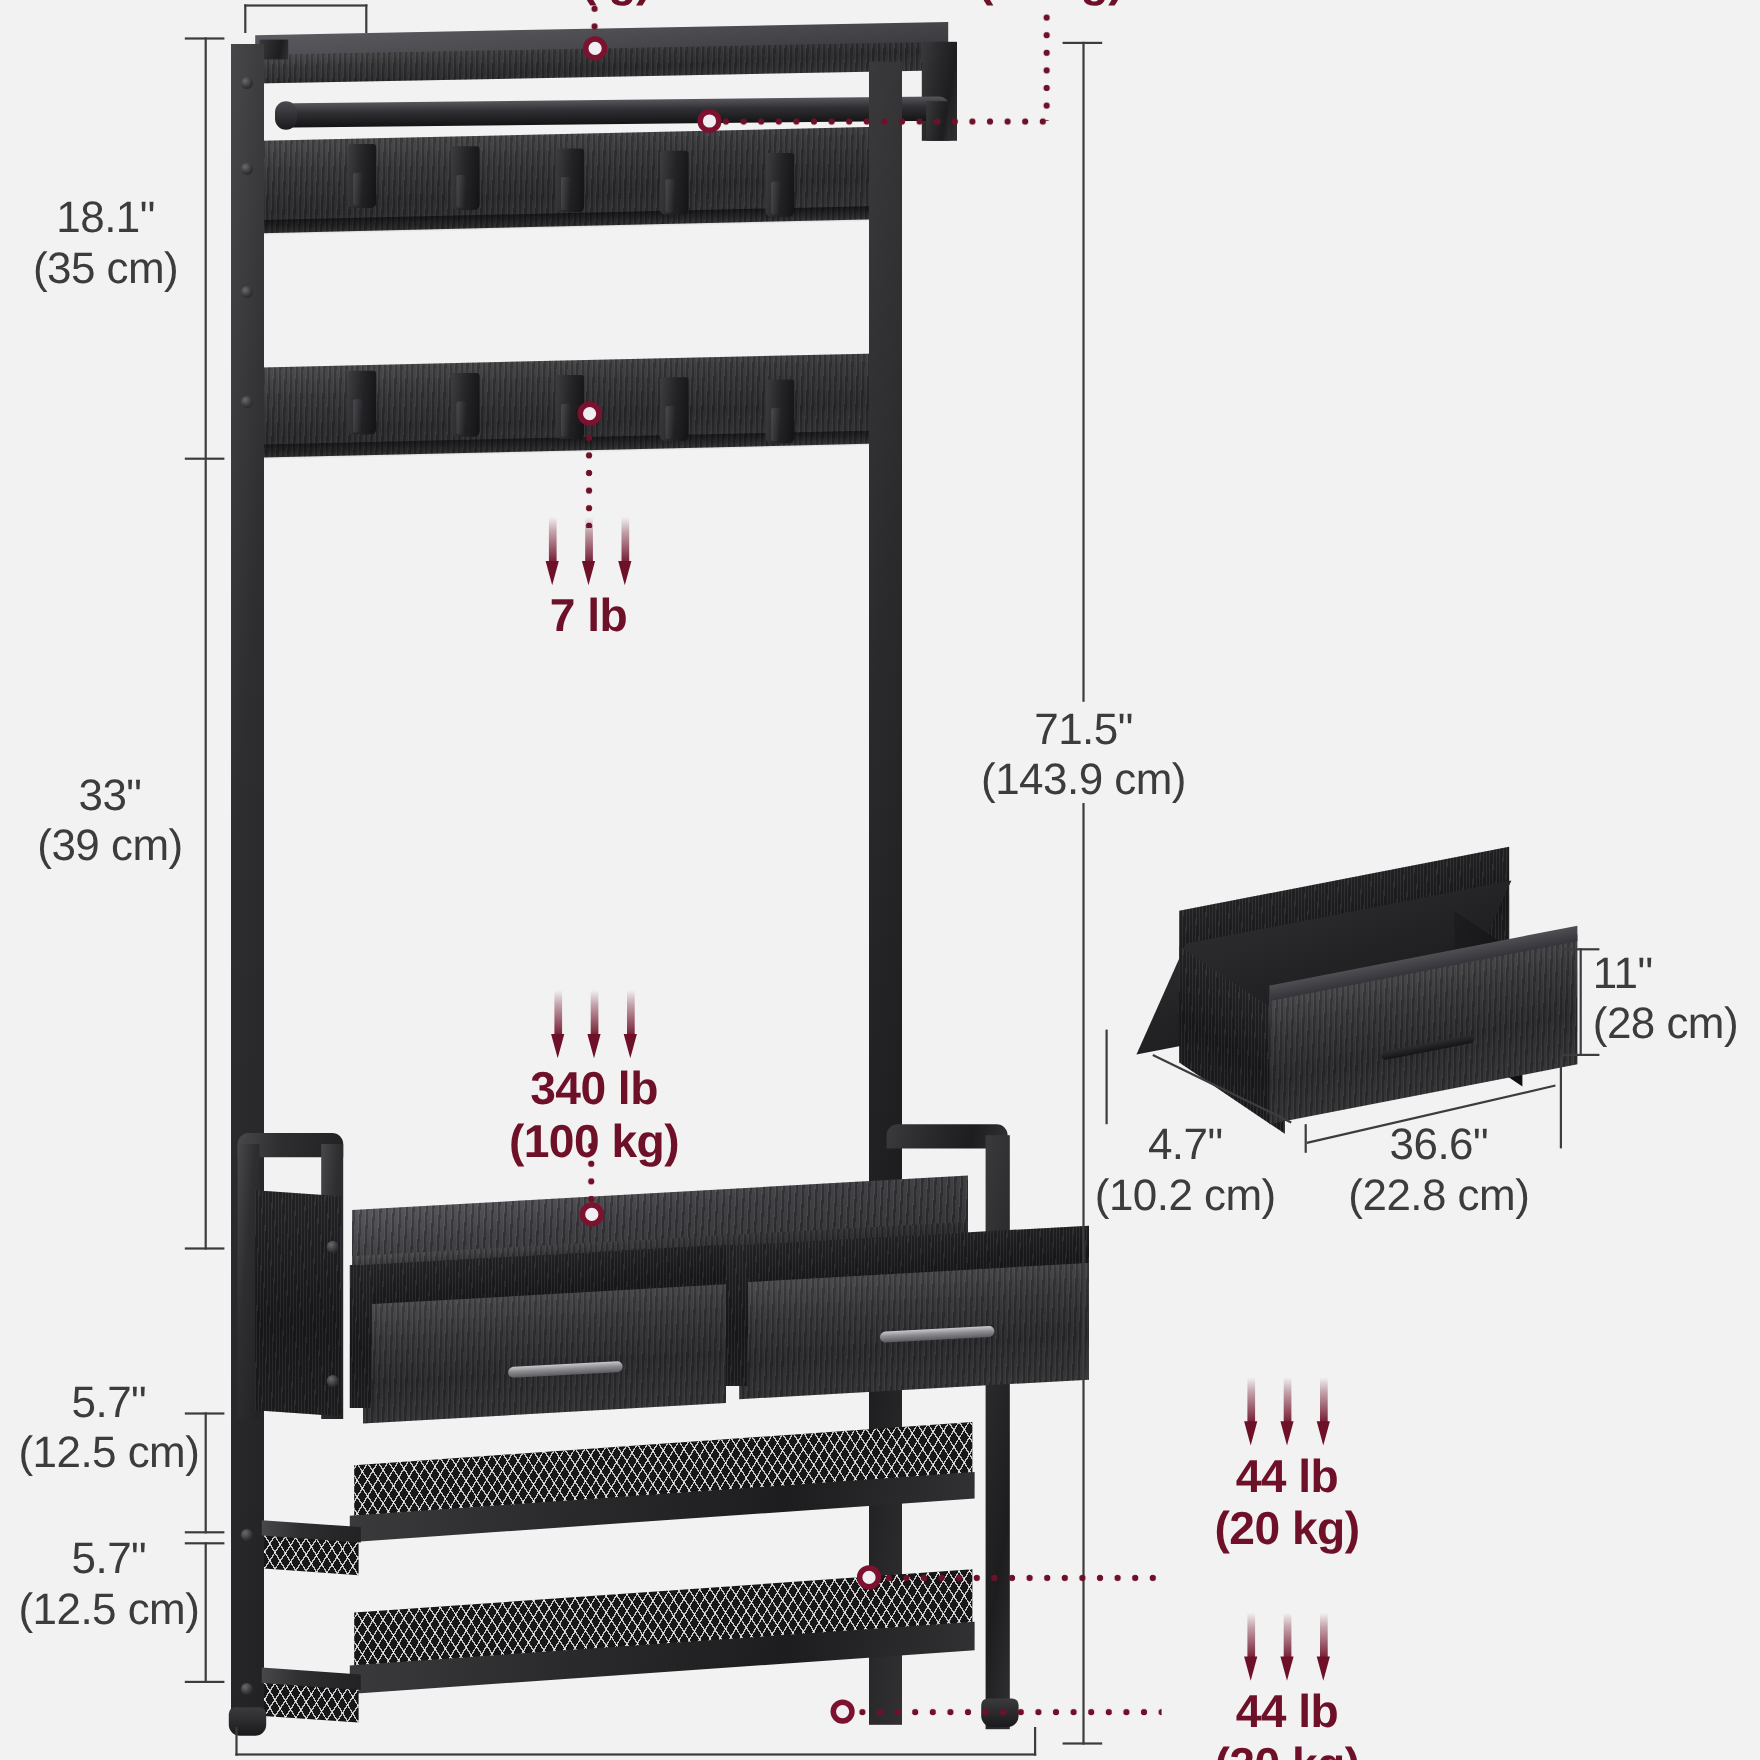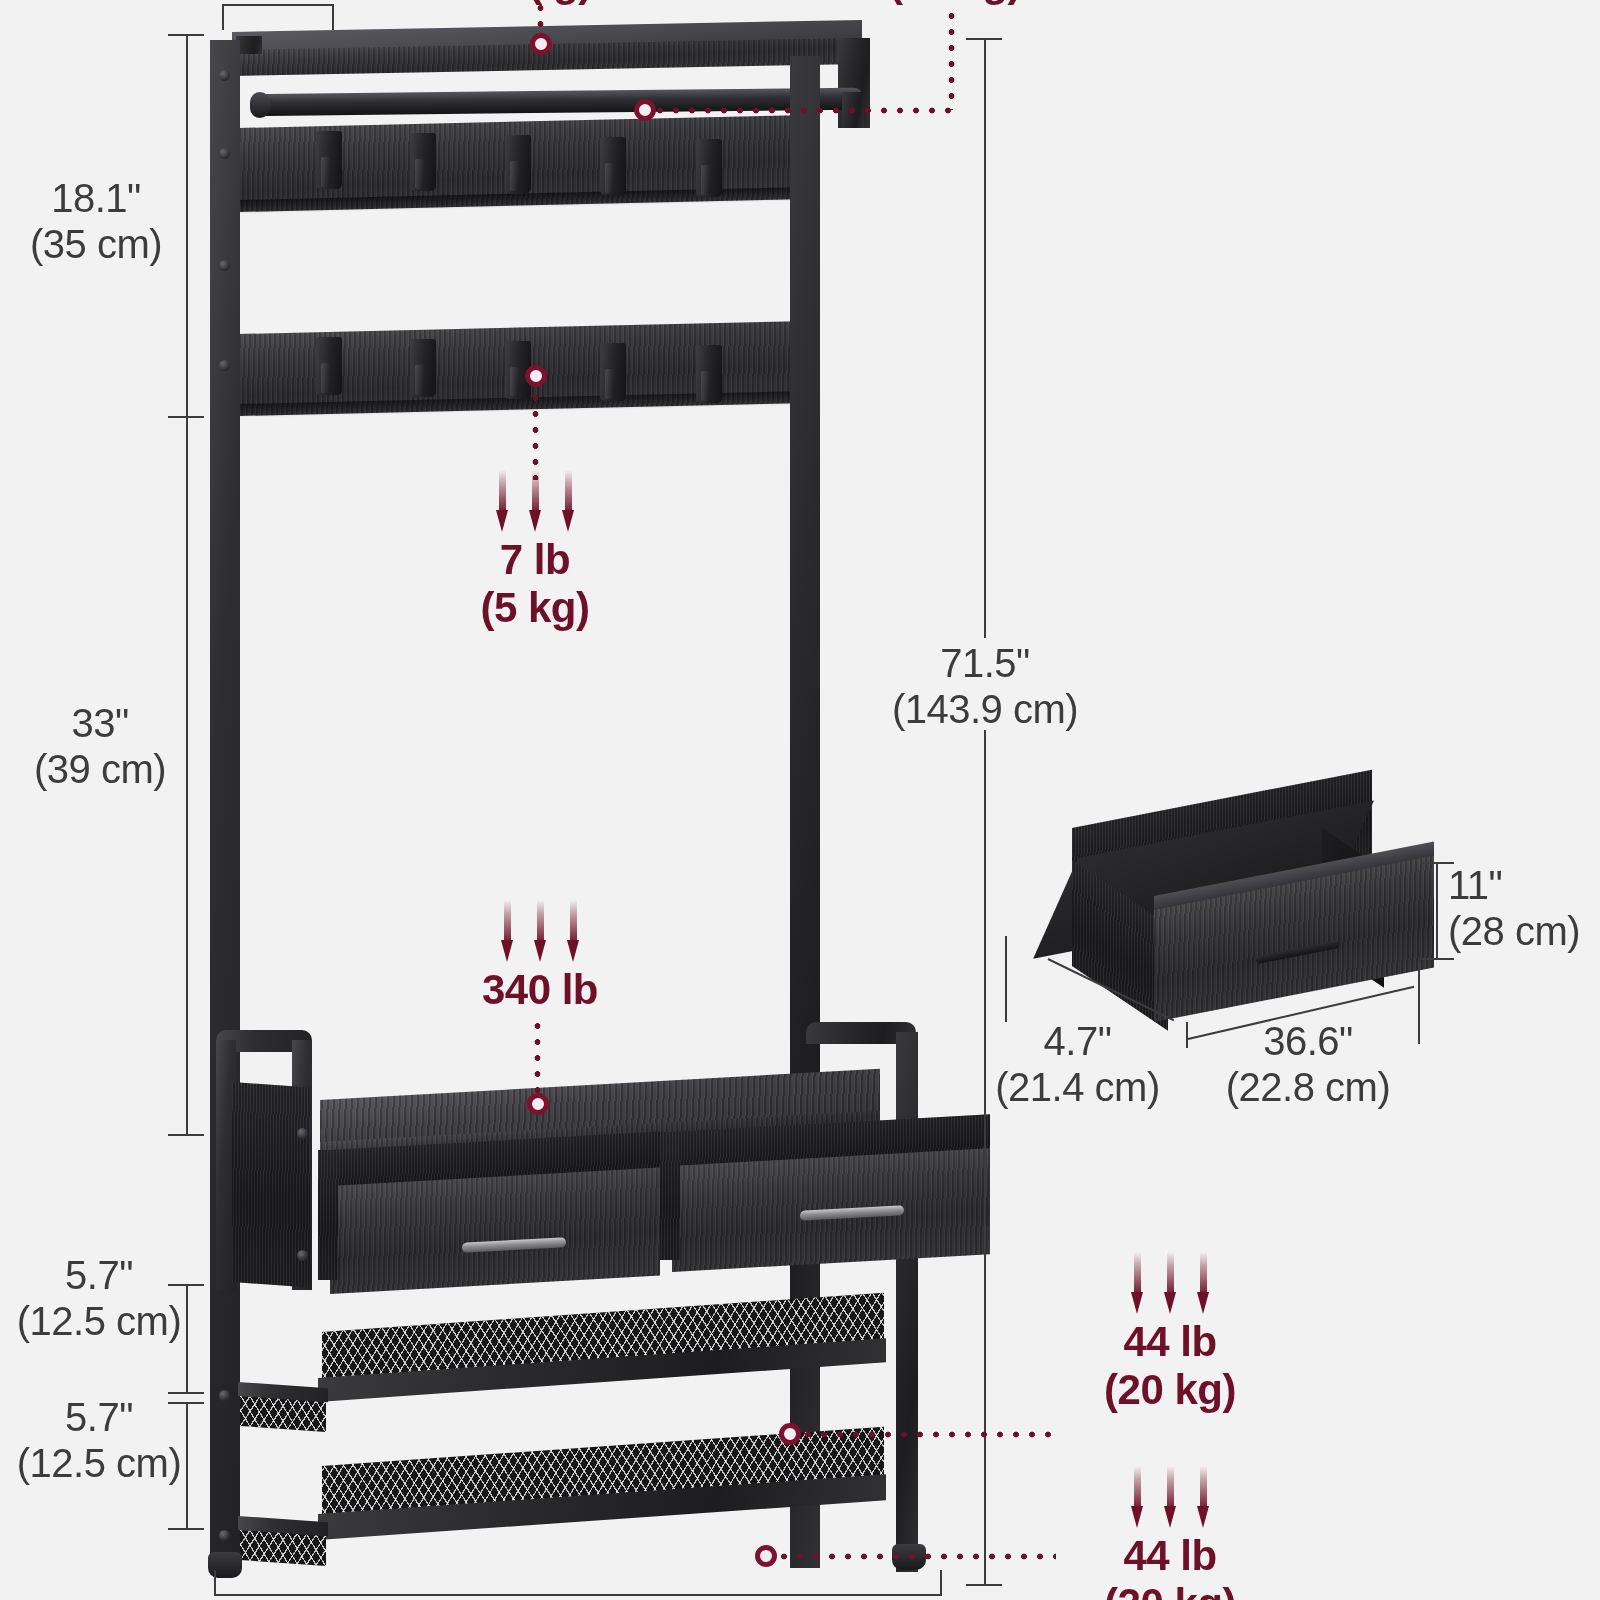--- a/index.html
+++ b/index.html
@@ -333,21 +333,21 @@
     <span>11"</span>
     <span class="l2">(28 cm)</span>
   </div>
 
   <div style="position:absolute;left:1048px;top:958px;width:140px;height:2px;background:#3c3c3c;
               transform:rotate(26deg);transform-origin:left center;"></div>
   <div class="cap-v" style="left:1005px;top:936px;height:86px;"></div>
   <div class="cap-v" style="left:1186px;top:1022px;height:26px;"></div>
   <div class="dim" style="left:970px;top:1018px;width:215px;">
     <span>4.7"</span>
-    <span class="l2">(21.4 cm)</span>
+    <span class="l2">(10.2 cm)</span>
   </div>
 
   <div style="position:absolute;left:1188px;top:1038px;width:232px;height:2px;background:#3c3c3c;
               transform:rotate(-13deg);transform-origin:left center;"></div>
   <div class="cap-v" style="left:1418px;top:962px;height:82px;"></div>
   <div class="dim" style="left:1198px;top:1018px;width:220px;">
     <span>36.6"</span>
     <span class="l2">(22.8 cm)</span>
   </div>
 
@@ -362,41 +362,41 @@
       <div class="arrow">
           <div class="shaft"></div>
           <div class="head"></div>
         </div>
       <div class="arrow">
           <div class="shaft"></div>
           <div class="head"></div>
         </div>
     </div>
     <span>7 lb</span>
-    <span class="l2">(5 kg)</span>
   </div>
 
   <div class="ring" style="left:538px;top:1104px;"></div>
   <div class="dots-v" style="left:534px;top:1018px;height:78px;"></div>
   <div class="load" style="left:415px;top:900px;width:250px;">
     <div class="arrows">
       <div class="arrow">
           <div class="shaft"></div>
           <div class="head"></div>
         </div>
       <div class="arrow">
           <div class="shaft"></div>
           <div class="head"></div>
         </div>
       <div class="arrow">
           <div class="shaft"></div>
           <div class="head"></div>
         </div>
     </div>
     <span>340 lb</span>
+    <span class="l2">(100 kg)</span>
   </div>
 
   <div class="ring" style="left:790px;top:1434px;"></div>
   <div class="dots-h" style="left:800px;top:1431px;width:255px;"></div>
   <div class="load" style="left:1040px;top:1252px;width:260px;">
     <div class="arrows">
       <div class="arrow">
           <div class="shaft"></div>
           <div class="head"></div>
         </div>

